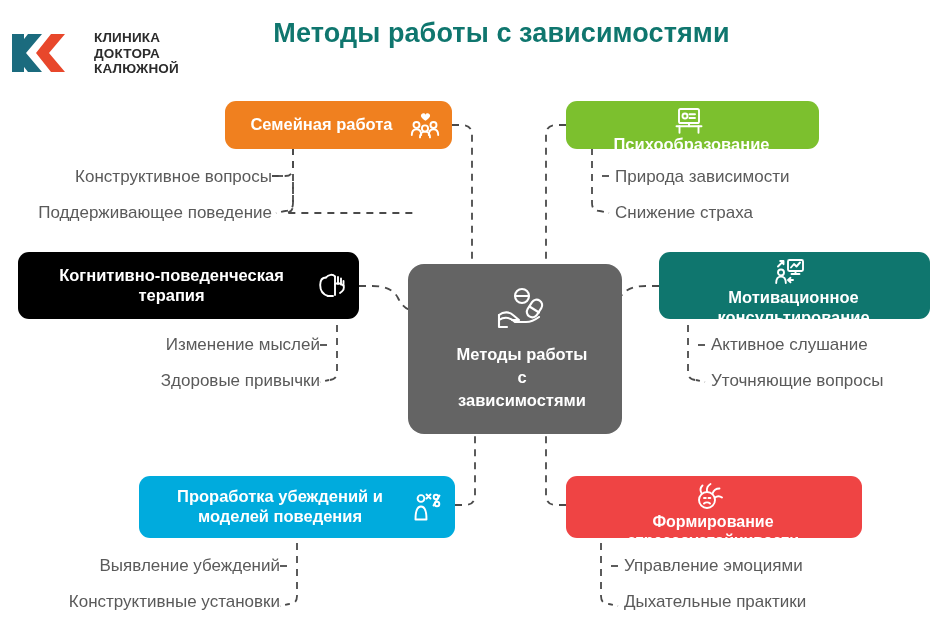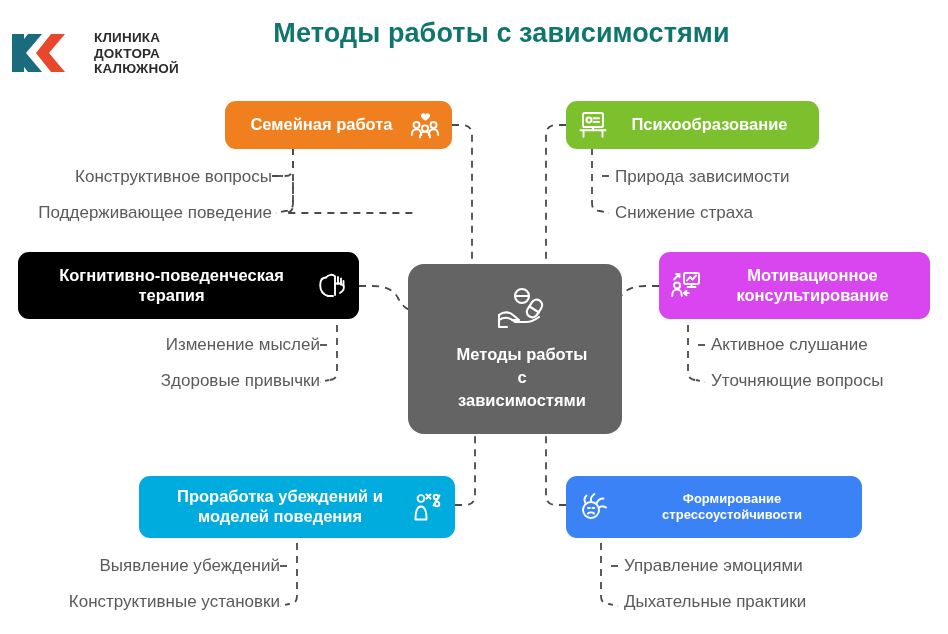--- a/index.html
+++ b/index.html
@@ -41,21 +41,21 @@
     box-sizing:border-box;
   }
   .node .label{
     font-weight:bold;
     line-height:1.2;
     text-align:center;
     flex:1 1 auto;
   }
   .node .ico{flex:0 0 auto;display:flex;align-items:center;justify-content:center;}
   .node.icon-right{padding:6px 12px 6px 14px;}
-  .node.icon-left{padding:6px 14px 6px 12px;}
+  .node.icon-left{padding:6px 14px 6px 12px;flex-direction:column;}
   .node.icon-right .ico{margin-left:6px;}
   .node.icon-left .ico{margin-right:6px;}
 
   
   #center-node{
     position:absolute;
     background:#646464;
     border-radius:16px;
     display:flex;flex-direction:column;
     align-items:center;justify-content:center;
@@ -232,21 +232,21 @@
         <path d="M18,5.5 L18,24"></path>
         <path d="M21,6 L21,13 M24,7.5 L24,13.5 M26.5,10 L26.5,14.5"></path>
         <path d="M18,13 C20,12 23,12 26.5,14.5 C27.6,17 26,20 23,22"></path>
         <path d="M11,25 L16,25"></path>
       </svg>
     </span>
   </div>
   <div class="leaf r" style="left:60px;top:335px;width:260px;">Изменение мыслей</div>
   <div class="leaf r" style="left:60px;top:371px;width:260px;">Здоровые привычки</div>
 
-  <div class="node icon-left" id="node-motivational" style="left: 659px; top: 252px; width: 271px; height: 67px; font-size: 16.5px; background: #d946ef;">
+  <div class="node icon-left" id="node-motivational" style="left: 659px; top: 252px; width: 271px; height: 67px; font-size: 16.5px; background: #0f766e;">
     <span class="ico">
       <svg width="32" height="30" viewBox="0 0 32 30" fill="none" stroke="#fff" stroke-width="1.9" stroke-linecap="round" stroke-linejoin="round">
         <rect x="13" y="2" width="15" height="11" rx="1.4"></rect>
         <path d="M16,9.5 L19,6 L21.5,8.5 L25,4.5"></path>
         <path d="M20.5,13 L20.5,16 M16.5,16 L24.5,16"></path>
         <path d="M3,8.5 L8.5,3 M8.5,3 L5.2,3 M8.5,3 L8.5,6.2"></path>
         <circle cx="6" cy="14.5" r="3"></circle>
         <path d="M1.2,25 C1.2,20.6 3.4,18.6 6,18.6 C8.6,18.6 10.8,20.6 10.8,25"></path>
         <path d="M18,22 L13,22 M13,22 L15.5,19.8 M13,22 L15.5,24.3"></path>
       </svg>
@@ -265,21 +265,21 @@
         <circle cx="23" cy="5" r="2.3"></circle>
         <path d="M26.5,3.5 L20.5,13.5"></path>
         <circle cx="24" cy="12" r="2.3"></circle>
         <path d="M2.5,27.5 C2.5,18 5,14.5 8,14.5 C11,14.5 13.5,18 13.5,27.5 Z"></path>
       </svg>
     </span>
   </div>
   <div class="leaf r" style="left:80px;top:556px;width:200px;">Выявление убеждений</div>
   <div class="leaf r" style="left:40px;top:592px;width:240px;">Конструктивные установки</div>
 
-  <div class="node icon-left" id="node-stress" style="left: 566px; top: 476px; width: 296px; height: 62px; font-size: 13px; background: #3b82f6;">
+  <div class="node icon-left" id="node-stress" style="left: 566px; top: 476px; width: 296px; height: 62px; font-size: 16px; background: #ef4444;">
     <span class="ico">
       <svg width="32" height="30" viewBox="0 0 32 30" fill="none" stroke="#fff" stroke-width="1.9" stroke-linecap="round" stroke-linejoin="round">
         <circle cx="13" cy="18" r="8"></circle>
         <path d="M10,16 L11.8,16 M14.5,16 L16.3,16"></path>
         <path d="M10,21.5 C11.5,20 14.5,20 16,21.5"></path>
         <path d="M7.5,11 C6,8.5 6.5,5.5 8.5,3.5"></path>
         <path d="M13,9.5 C12.5,6.5 14,3.5 16.5,2"></path>
         <path d="M18.5,11.5 C19.5,8.5 22.5,6.5 25.5,6.5"></path>
         <path d="M21,15.5 C23,14 26,14 28,15.5"></path>
       </svg>

